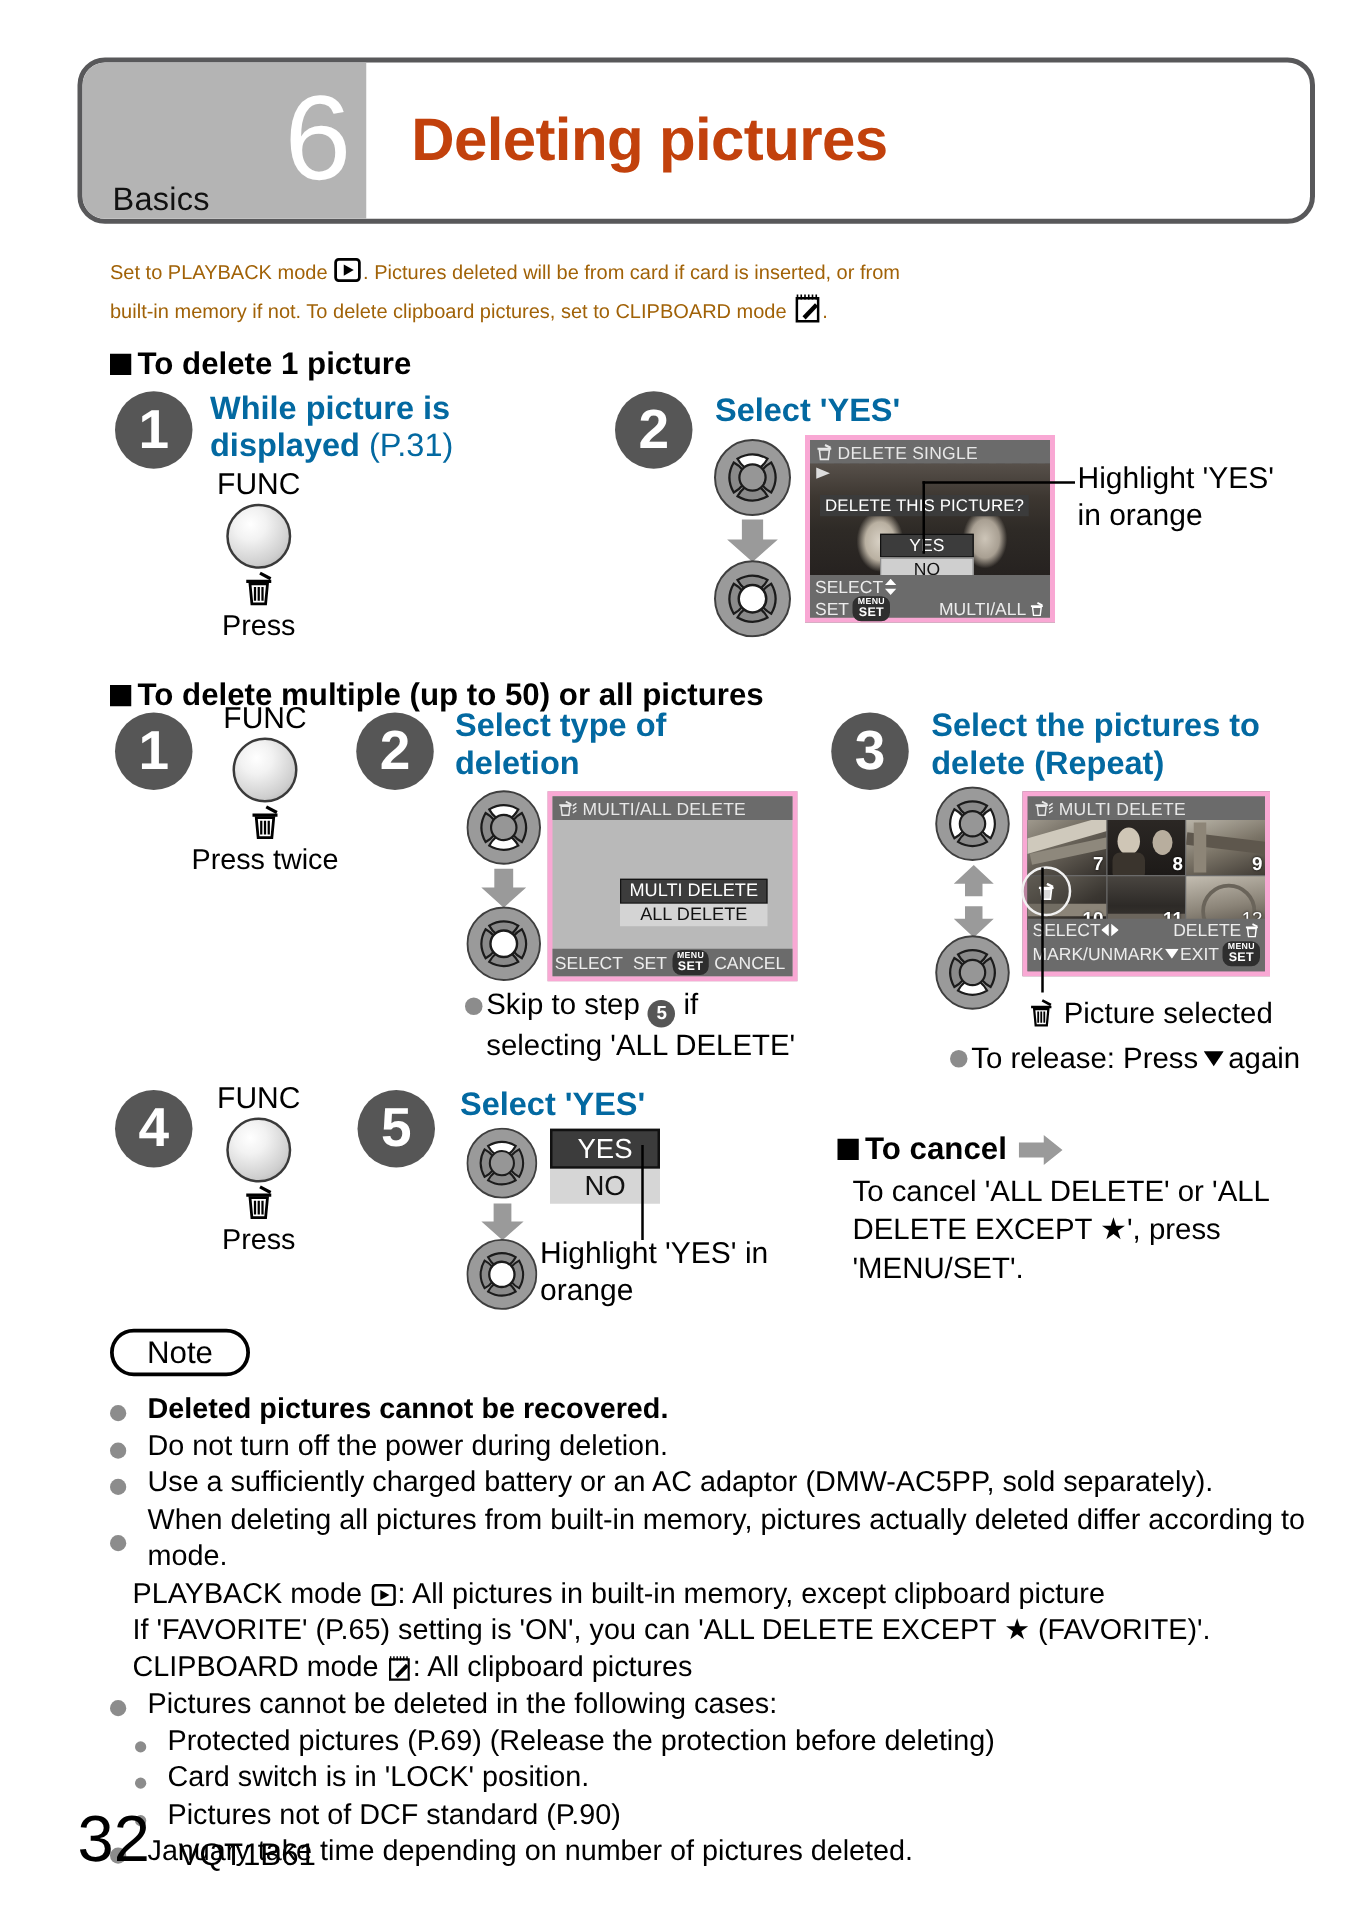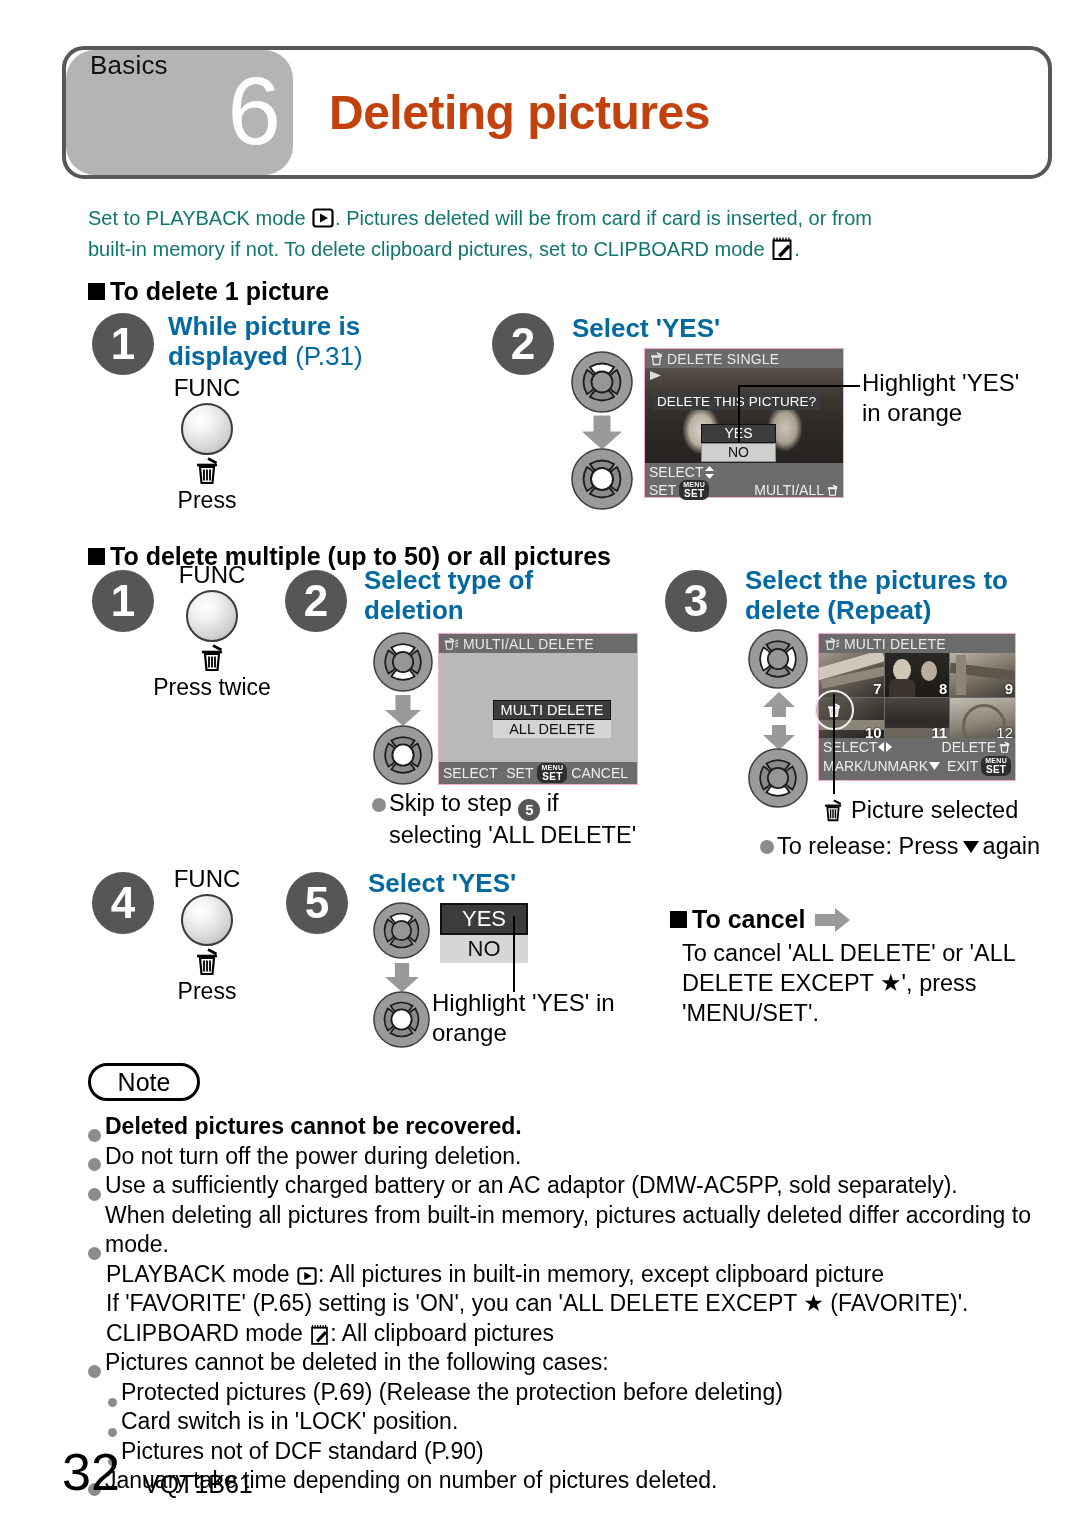--- a/index.html
+++ b/index.html
@@ -10,40 +10,40 @@
   }
   .page{position:relative;width:1080px;height:1535px;}
 
   
   .banner{
     position:absolute;left:62px;top:46px;width:990px;height:133px;
     border:4px solid #58585a;border-radius:22px;background:#fff;
     box-sizing:border-box;overflow:hidden;display:flex;align-items:stretch;
   }
   .banner-left{
-    width:227px;background:#b4b4b4;display:flex;align-items:flex-start;
-    position:relative;flex:0 0 227px;border-radius:29px;
+    width:227px;background:#b4b4b4;display:flex;align-items:flex-end;
+    position:relative;flex:0 0 227px;
   }
   .banner-section{
     font-size:26px;color:#111;margin-left:24px;letter-spacing:.2px;
   }
   .banner-num{
     position:absolute;right:12px;top:50%;transform:translateY(-52%);
     font-size:96px;font-weight:400;color:#fff;line-height:.9;
     font-family:"Liberation Sans",sans-serif;
   }
   .banner-title{
     flex:1;display:flex;align-items:center;padding-left:36px;
     font-size:48px;font-weight:bold;color:#c2410c;letter-spacing:-.5px;
   }
 
   
   .intro{
     position:absolute;left:88px;top:203px;width:950px;
-    font-size:20px;line-height:31px;color:#0f766e;
+    font-size:16px;line-height:31px;color:#a16207;
   }
 
   
   .sec-head{
     position:absolute;font-size:25px;font-weight:bold;color:#000;
     display:flex;align-items:center;gap:5px;white-space:nowrap;
   }
   .sq{display:inline-block;width:17px;height:17px;background:#000;}
 
   
@@ -66,21 +66,21 @@
   .func-label{font-size:24px;color:#000;line-height:26px;}
   .func-ball{
     width:52px;height:52px;border-radius:50%;margin:2px auto 0;
     background:radial-gradient(circle at 36% 30%,#ffffff 0%,#f2f2f2 28%,#cfcfcf 70%,#a8a8a8 100%);
     border:2px solid #3a3a3a;box-sizing:border-box;
   }
   .trash-ico{display:block;margin:1px auto 0;}
   .press-label{font-size:23px;color:#000;margin-top:1px;line-height:26px;}
 
   
-  .lcd{position:absolute;box-sizing:border-box;border:1px solid #f9a8d4;padding-left:12px;}
+  .lcd{position:absolute;box-sizing:border-box;border:4px solid #f9a8d4;padding-left:12px;}
 
   .lcd-title{
     position:absolute;left:0;top:0;right:0;height:19px;background:#6b6b6b;
     color:#e8e8e8;font-size:14px;display:flex;align-items:center;gap:3px;
     padding-left:4px;box-sizing:border-box;letter-spacing:.2px;
   }
   .lcd-foot{
     position:absolute;left:0;right:0;bottom:0;background:#6b6b6b;
     color:#ededed;font-size:14px;box-sizing:border-box;
   }
@@ -97,21 +97,21 @@
   .notebox{
     position:absolute;left:88px;top:1063px;width:112px;height:38px;
     border:3px solid #000;border-radius:19px;box-sizing:border-box;
     display:flex;align-items:center;justify-content:center;
     font-size:25px;color:#000;background:#fff;
   }
   .notes{
     position:absolute;left:88px;top:1112px;width:960px;
     font-size:23px;line-height:29.5px;color:#000;
   }
-  .note-li{display:flex;align-items:flex-end;gap:1px;}
+  .note-li{display:flex;align-items:center;gap:14px;}
   .dotg{
     flex:0 0 auto;width:13px;height:13px;border-radius:50%;
     background:#8c8c8c;margin-top:8px;margin-right:3px;
   }
   .dotg.sm{width:9px;height:9px;margin-top:10px;margin-right:3px;}
   .note-ind{padding-left:18px;}
   .note-sub{padding-left:20px;}
   .bold{font-weight:bold;}
 
   

